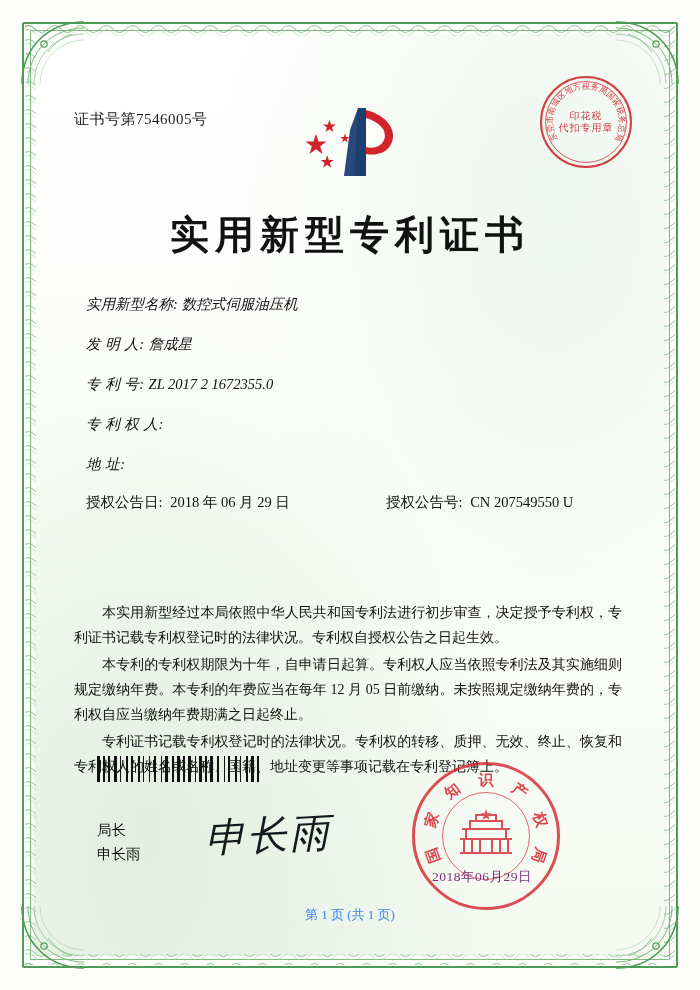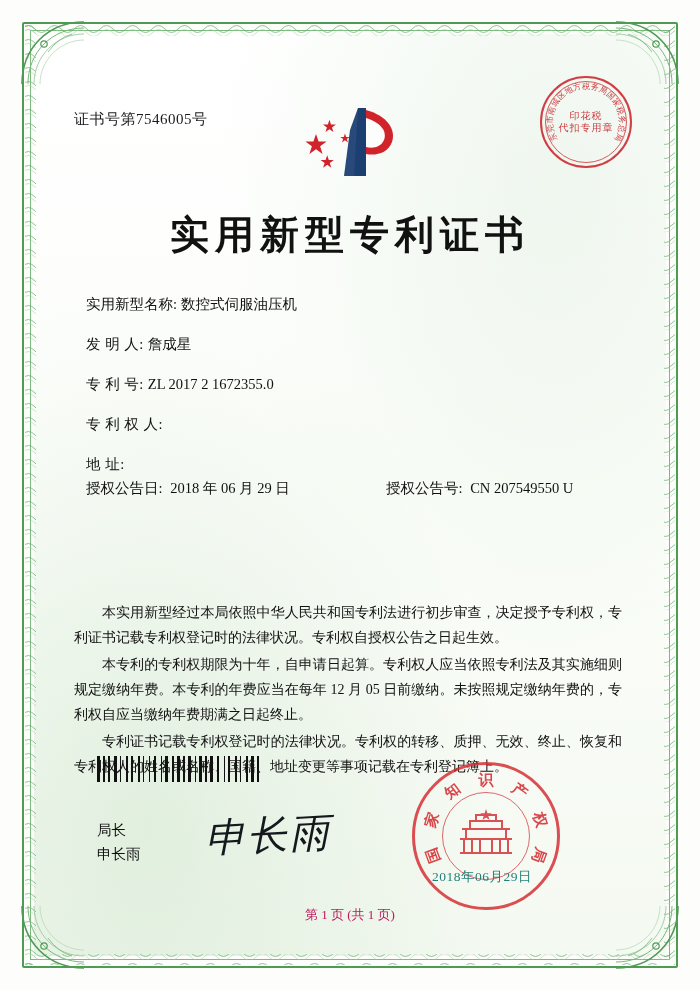--- a/index.html
+++ b/index.html
@@ -158,20 +158,21 @@
     left: 86px;
     top: 294px;
     width: 540px;
     font-size: 14.5px;
     line-height: 20px;
   }
   .field-row {
     display: flex;
     align-items: flex-start;
     margin-bottom: 20px;
+    font-style: italic;
   }
   .field-label {
     white-space: nowrap;
     color: #111;
   }
   .field-label.spaced {
     letter-spacing: 0.5px;
   }
   .field-value {
     color: #111;
@@ -283,33 +284,33 @@
     transform: translate(-50%, -50%);
     width: 64px;
     height: 54px;
     opacity: 0.8;
   }
   .seal-date {
     position: absolute;
     left: 432px;
     top: 868px;
     font-size: 13.5px;
-    color: #0f766e;
+    color: #701a75;
     opacity: 0.92;
     letter-spacing: 0.5px;
   }
 
   
   .footer {
     position: absolute;
     left: 0; right: 0;
     top: 906px;
     text-align: center;
     font-size: 13px;
-    color: #be185d;
+    color: #3b82f6;
   }
 </style>
 </head>
 <body>
 
 <div id="certificate">
 
   <div class="page-tint"></div>
 
   <div class="border-outer"></div>
@@ -435,21 +436,21 @@
     <div class="field-row">
       <div class="field-label spaced">专 利 号:</div>
       <div class="field-value">ZL 2017 2 1672355.0</div>
     </div>
 
 
     <div class="field-row">
       <div class="field-label spaced">专 利 权 人:</div>
     </div>
 
-    <div style="margin-bottom:4px;">
+    <div style="margin-bottom:18px;">
       <div class="field-row" style="margin-bottom:0;">
         <div class="field-label spaced">地      址:</div>
       </div>
     </div>
 
     <div class="row-two-col">
       <div class="col-a">
         <span class="field-label">授权公告日:</span>
         <span class="field-value">2018 年 06 月 29 日</span>
       </div>

